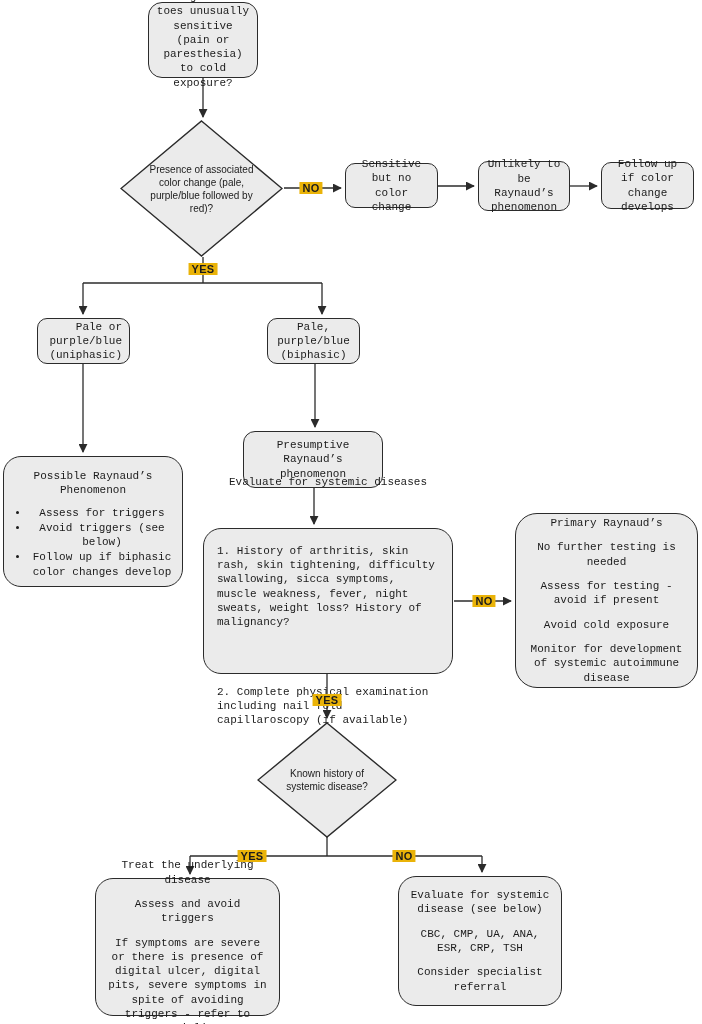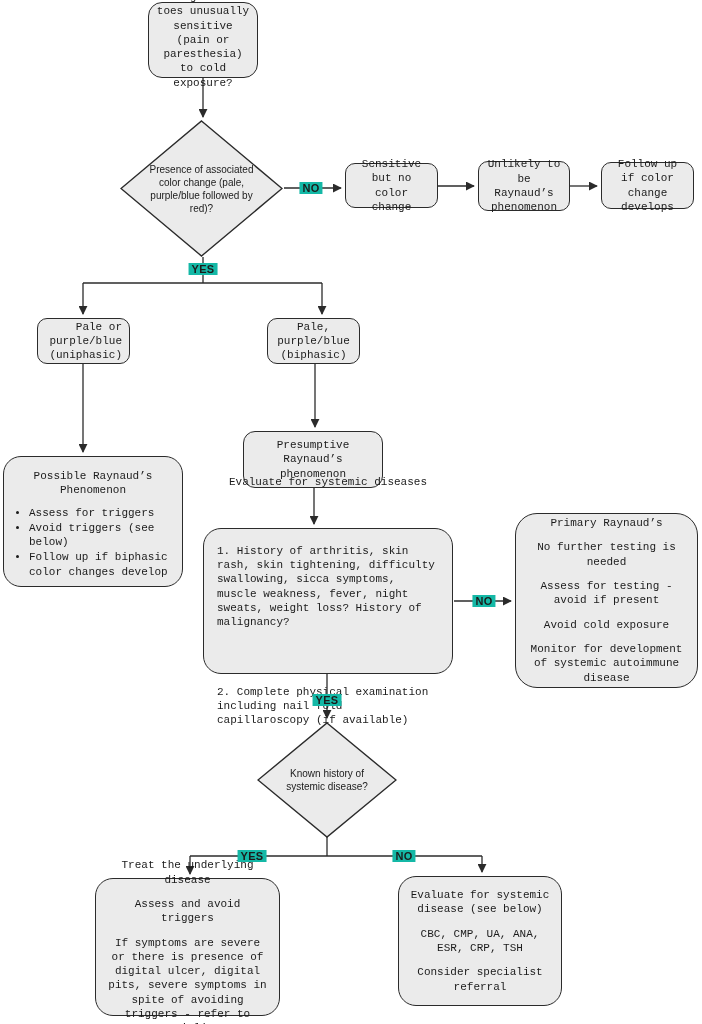--- a/index.html
+++ b/index.html
@@ -23,27 +23,27 @@
   .r14{border-radius:14px}.r18{border-radius:18px}.r22{border-radius:22px}
   .diamond{position:absolute;}
   .diamond svg{position:absolute;left:0;top:0;width:100%;height:100%;}
   .diamond polygon{fill:#ebebeb;stroke:#2b2b2b;stroke-width:1.4;}
   .diamond .dtext{
     position:absolute;left:50%;top:50%;transform:translate(-50%,-50%);
     width:72%;text-align:center;font-size:10px;line-height:1.3;
   }
   .edge-label{
     position:absolute;transform:translate(-50%,-50%);
-    background:#14b8a6;padding:0 3px;font-size:11px;font-weight:700;
+    background:#eab308;padding:0 3px;font-size:11px;font-weight:700;
     letter-spacing:.3px;color:#1b1b1b;
   }
   .node .title{width:100%;}
   .node .para{width:100%;} .gap10{margin-top:10px;}
   ul.bullets{
-    margin:8px 0 0 0;padding-left:18px;text-align:left;
+    margin:8px 0 0 0;padding-left:18px;text-align:center;
     align-self:flex-start;
   }
   ul.bullets li{margin:0 0 1px 0;}
   .left-text{text-align:left;align-items:center;gap:45px;}
 </style>
 </head>
 <body>
 
 <div class="stage">
 

